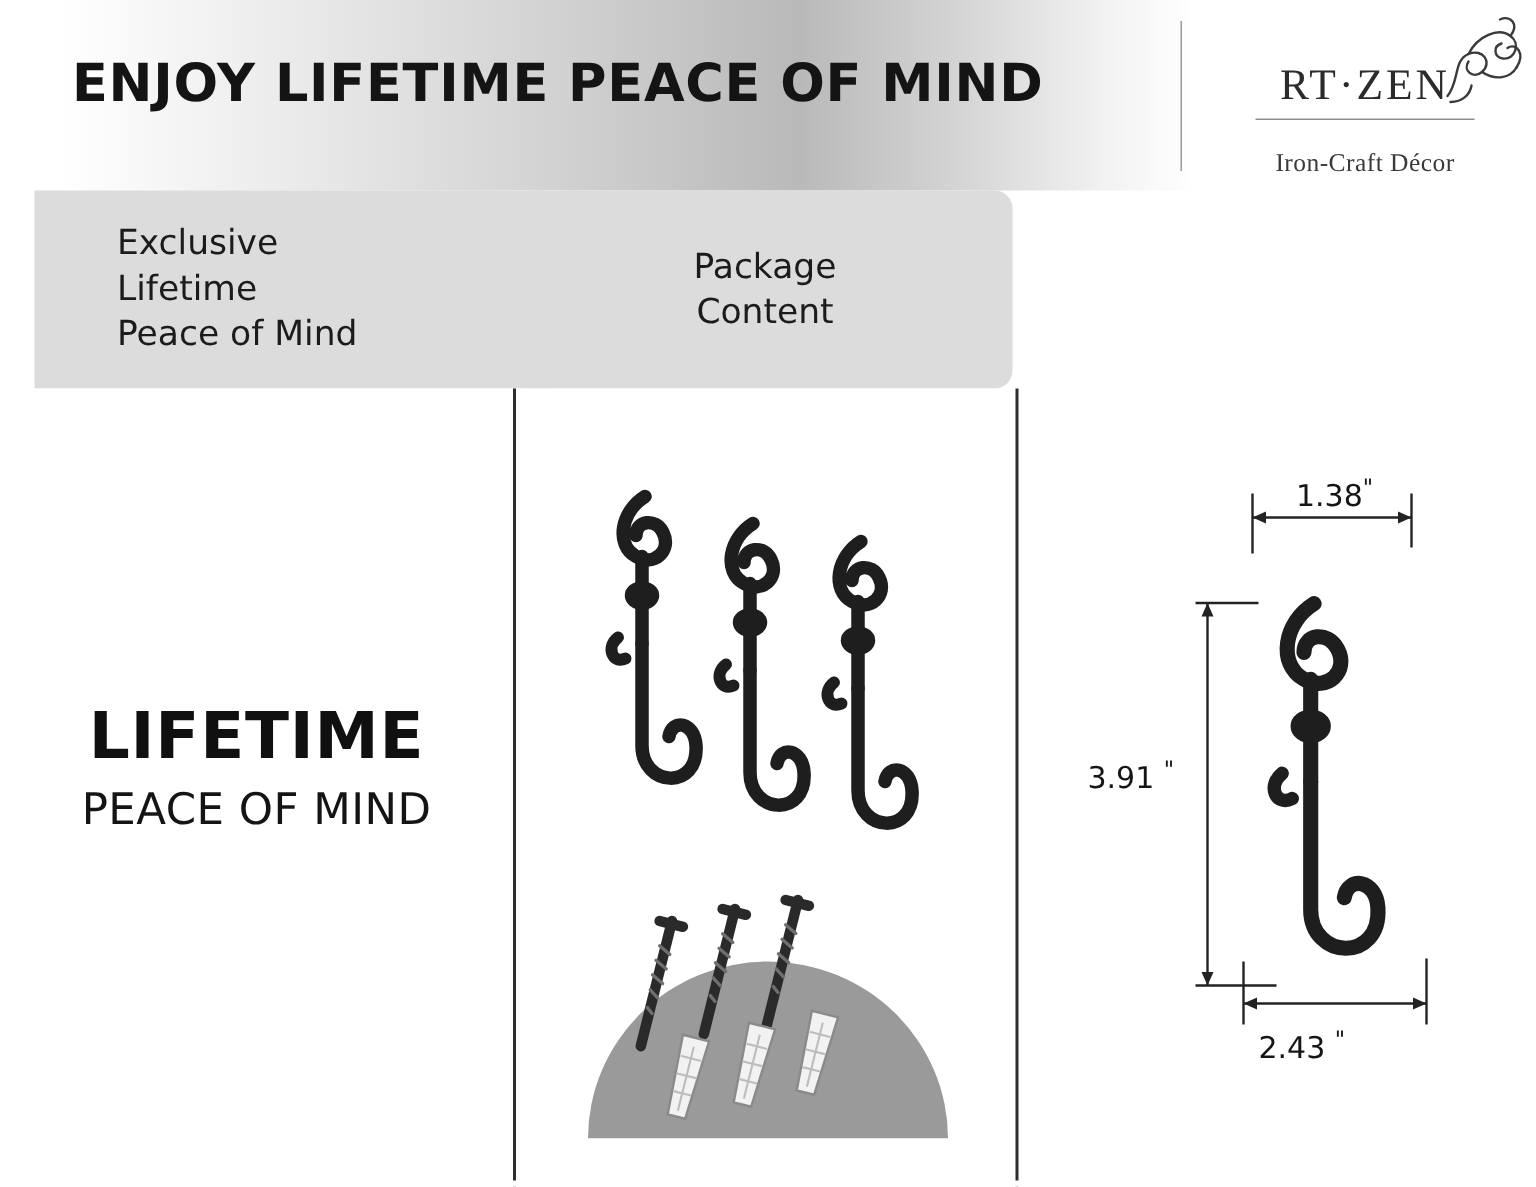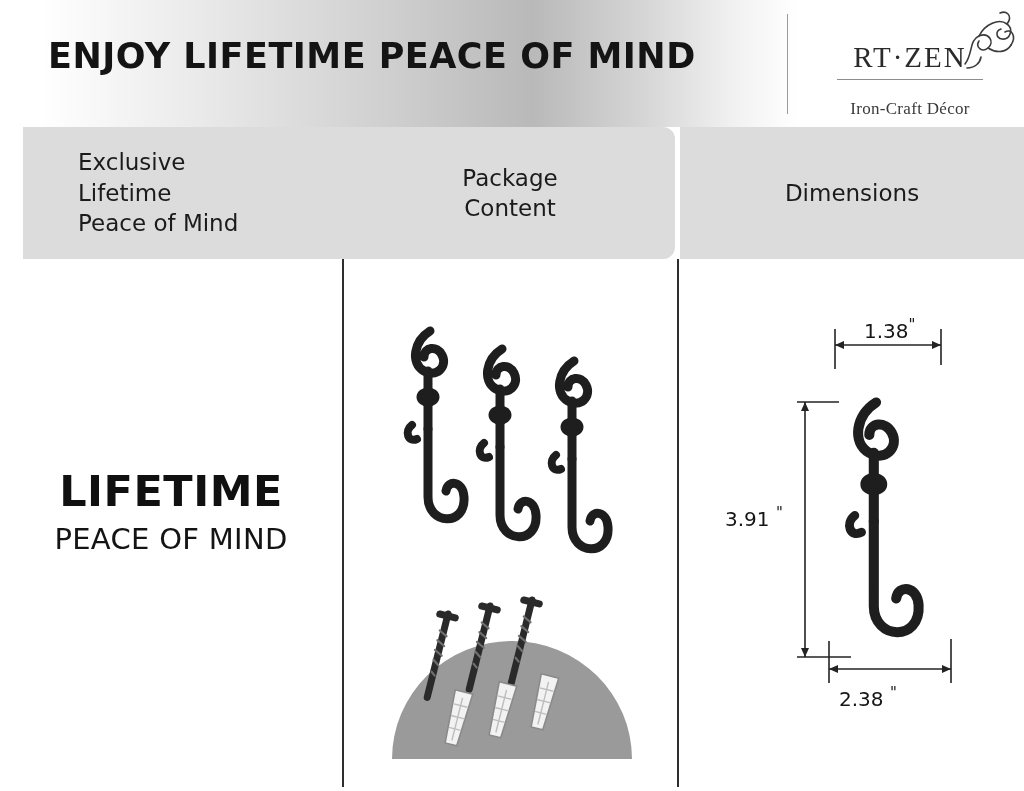--- a/index.html
+++ b/index.html
@@ -224,23 +224,20 @@
 <div class="colhead-row">
   <div class="colhead c1">
     <div class="colhead-text">Exclusive
 Lifetime
 Peace of Mind</div>
   </div>
   <div class="colhead c2">
     <div class="colhead-text">Package
 Content</div>
   </div>
-  <div class="colhead c3">
-    <div class="colhead-text">Dimensions</div>
-  </div>
 </div>
 
 <div class="body-row">
 
   <div class="vrule v1"></div>
   <div class="vrule v2"></div>
 
   <div class="lifetime-block">
     <div class="lifetime-big">LIFETIME</div>
     <div class="lifetime-sub">PEACE OF MIND</div>
@@ -380,19 +377,19 @@
 
     <div class="dim-label dim-top">
       <span>1.38</span><span class="inch">"</span>
     </div>
 
     <div class="dim-label dim-left">
       <span>3.91</span>&nbsp;<span class="inch">"</span>
     </div>
 
     <div class="dim-label dim-bot">
-      <span>2.38</span>&nbsp;<span class="inch">"</span>
+      <span>2.43</span>&nbsp;<span class="inch">"</span>
     </div>
   </div>
 
 </div>
 
 <div class="footer-strip"></div>
 
 </body></html>

